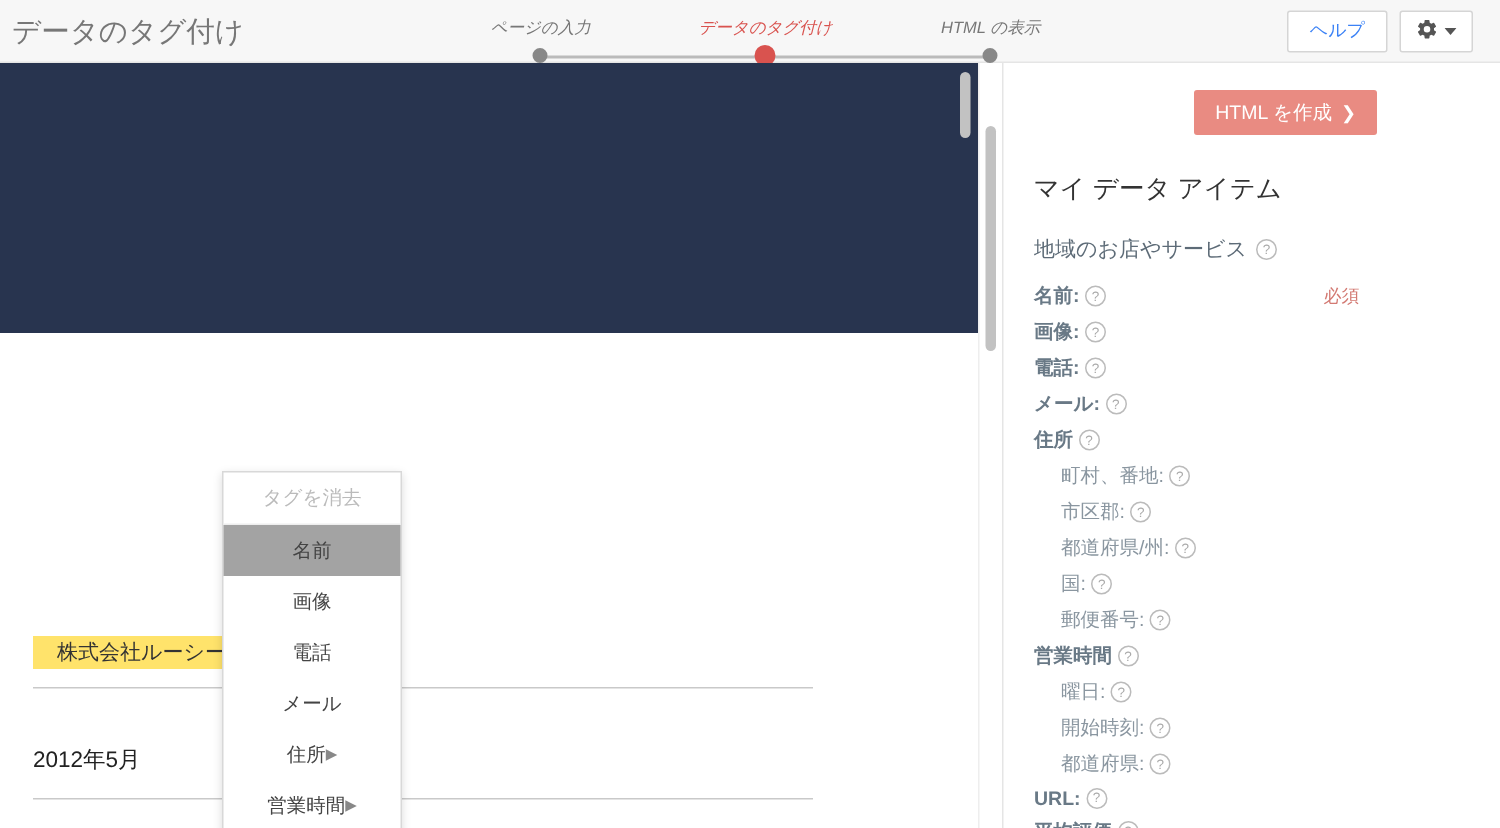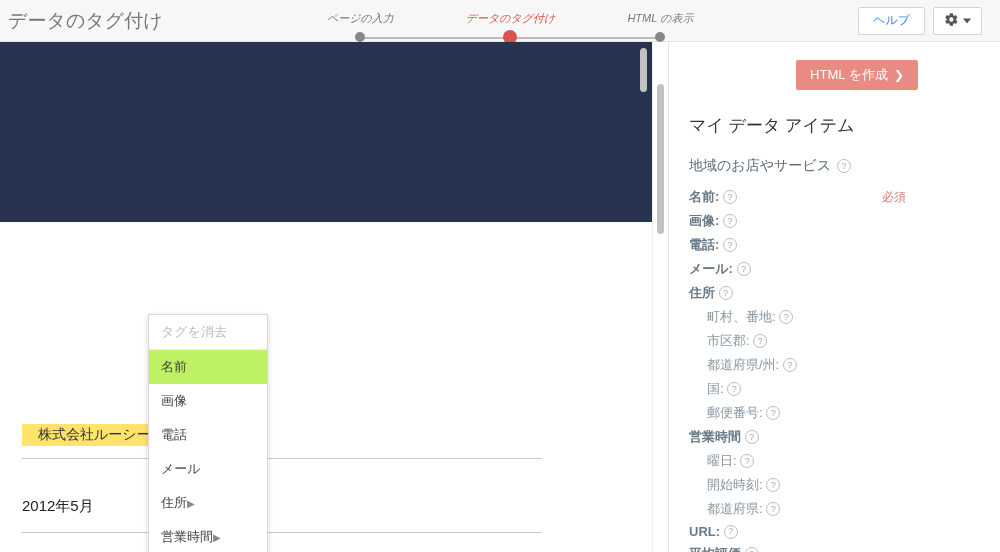--- a/index.html
+++ b/index.html
@@ -26,23 +26,23 @@
 
   
   .main { display:flex; height:calc(552px - 42px); }
   .left-pane { flex:1; position:relative; overflow:hidden; }
   .hero { background:#28344f; height:180px; width:100%; }
   .highlighted { background:#ffe36b; display:inline-block; padding:2px 16px; margin-top:200px; font-size:14px; color:#333;}
   .date { font-size:15px; color:#222; margin-bottom:6px; }
 
   
   .ctx { position:absolute; left:148px; top:272px; width:120px; background:#fff; border:1px solid #d8d8d8; box-shadow:0 2px 6px rgba(0,0,0,.15); font-size:13px;}
-  .ctx-item { padding:8px 12px; color:#444; position:relative; cursor:pointer; display:flex; align-items:center; justify-content:flex-start;}
+  .ctx-item { padding:8px 12px; color:#444; position:relative; cursor:pointer; display:flex; align-items:center; justify-content:center;}
   .ctx-item.disabled { color:#bbb; cursor:default;}
-  .ctx-item.hover { background:#bef264;}
+  .ctx-item.hover { background:#a3a3a3;}
   .ctx .chevron { font-size:10px; color:#888;}
   .ctx-sep{ height:1px; background:#eee;}
 
   
   .right-pane { width:268px; border-left:1px solid #e5e5e5; background:#fff; display:flex; flex-direction:column;}
   .right-header { display:flex; justify-content:flex-end; padding:18px 18px 10px 18px;}
   .create-html { background:#e98b82; color:#fff; border:none; border-radius:2px; height:30px; padding:0 14px; font-size:13px; display:inline-flex; align-items:center; gap:6px; cursor:pointer;}
   .create-html .arr { font-size:12px;}
 
   .panel-title { font-size:17px; color:#333; padding:14px 8px 14px 20px;}

